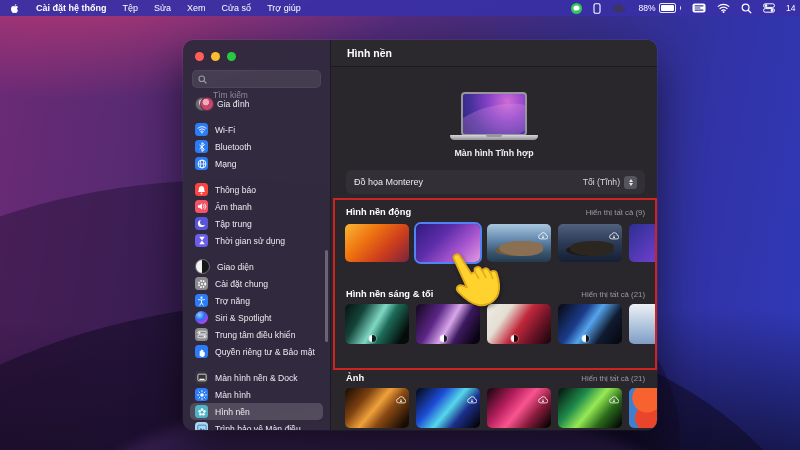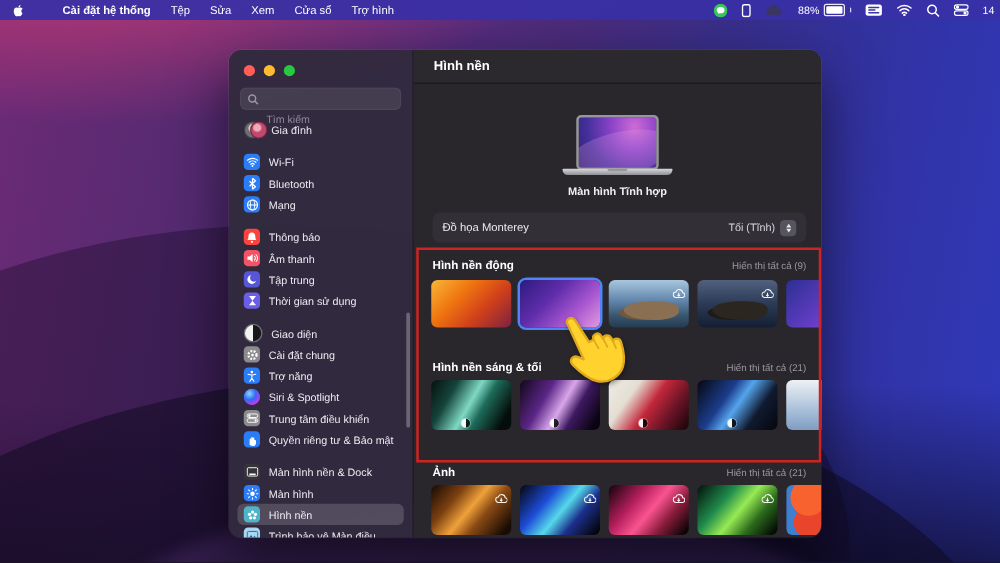--- a/index.html
+++ b/index.html
@@ -13,21 +13,21 @@
       linear-gradient(100deg,#6c2a76 0%,#4c2a6f 28%,#3c2a72 52%,#3133a6 84%,#3039ba 100%);}
   .wave{position:absolute;border-radius:50%;pointer-events:none;}
   .wave1{left:-220px;top:180px;width:900px;height:520px;background:rgba(20,10,38,.38);}
   .wave2{left:-180px;top:300px;width:1000px;height:560px;background:rgba(14,7,28,.5);}
   .wave3{left:60px;top:398px;width:640px;height:260px;background:rgba(150,90,200,.18);filter:blur(6px);}
 
   
   .menubar{position:absolute;left:0;top:0;right:0;height:16px;background:rgba(56,48,166,.92);
     display:flex;align-items:center;color:#fff;font-size:9px;z-index:50;}
   .menubar .left{display:flex;align-items:center;gap:16px;padding-left:10px;}
-  .menubar .appname{font-weight:bold;margin-left:14px;}
+  .menubar .appname{font-weight:bold;}
   .menubar .right{margin-left:auto;display:flex;align-items:center;gap:11px;padding-right:4px;}
   .mitem{white-space:nowrap;}
   .mb-ic{display:inline-flex;align-items:center;}
   .batt{display:flex;align-items:center;gap:3px;font-size:8.5px;}
   .batt-body{position:relative;width:15px;height:7.5px;border:1px solid rgba(255,255,255,.9);border-radius:2px;}
   .batt-fill{position:absolute;left:1px;top:1px;bottom:1px;width:88%;background:#fff;border-radius:1px;}
   .batt-tip{width:1.5px;height:3.5px;background:rgba(255,255,255,.8);border-radius:0 1px 1px 0;margin-left:1px;}
   .clock{font-size:8.5px;width:10px;overflow:hidden;}
 
   
@@ -130,21 +130,21 @@
       <span class="mb-ic">
         <svg width="10" height="11" viewBox="0 0 10 11">
             <path fill="#fff" d="M7.1 5.8c0-1.2 1-1.8 1-1.8S7.5 3 6.3 3c-.8 0-1.2.4-1.6.4S3.9 3 3.3 3C2 3 1 4.1 1 5.9 1 7.8 2.4 10 3.3 10c.5 0 .7-.3 1.3-.3s.8.3 1.3.3c.9 0 2-2.1 2.1-2.5-.6-.3-.9-1-.9-1.7zM5.9 2.3c.4-.5.5-1.1.5-1.3-.5 0-1 .3-1.3.7-.3.4-.5 1-.5 1.3.6 0 1-.3 1.3-.7z"></path>
           </svg>
       </span>
       <span class="mitem appname">Cài đặt hệ thống</span>
       <span class="mitem">Tệp</span>
       <span class="mitem">Sửa</span>
       <span class="mitem">Xem</span>
       <span class="mitem">Cửa sổ</span>
-      <span class="mitem">Trợ hình</span>
+      <span class="mitem">Trợ giúp</span>
     </div>
     <div class="right">
       <span class="mb-ic">
         <svg width="11" height="11" viewBox="0 0 11 11">
             <circle cx="5.5" cy="5.5" r="5.5" fill="#35c759"></circle>
             <ellipse cx="5.5" cy="5.1" rx="3.1" ry="2.5" fill="#fff"></ellipse>
             <path d="M3.4 7.9l.4-1.5 1.4.7z" fill="#fff"></path>
           </svg>
       </span>
       <span class="mb-ic">

